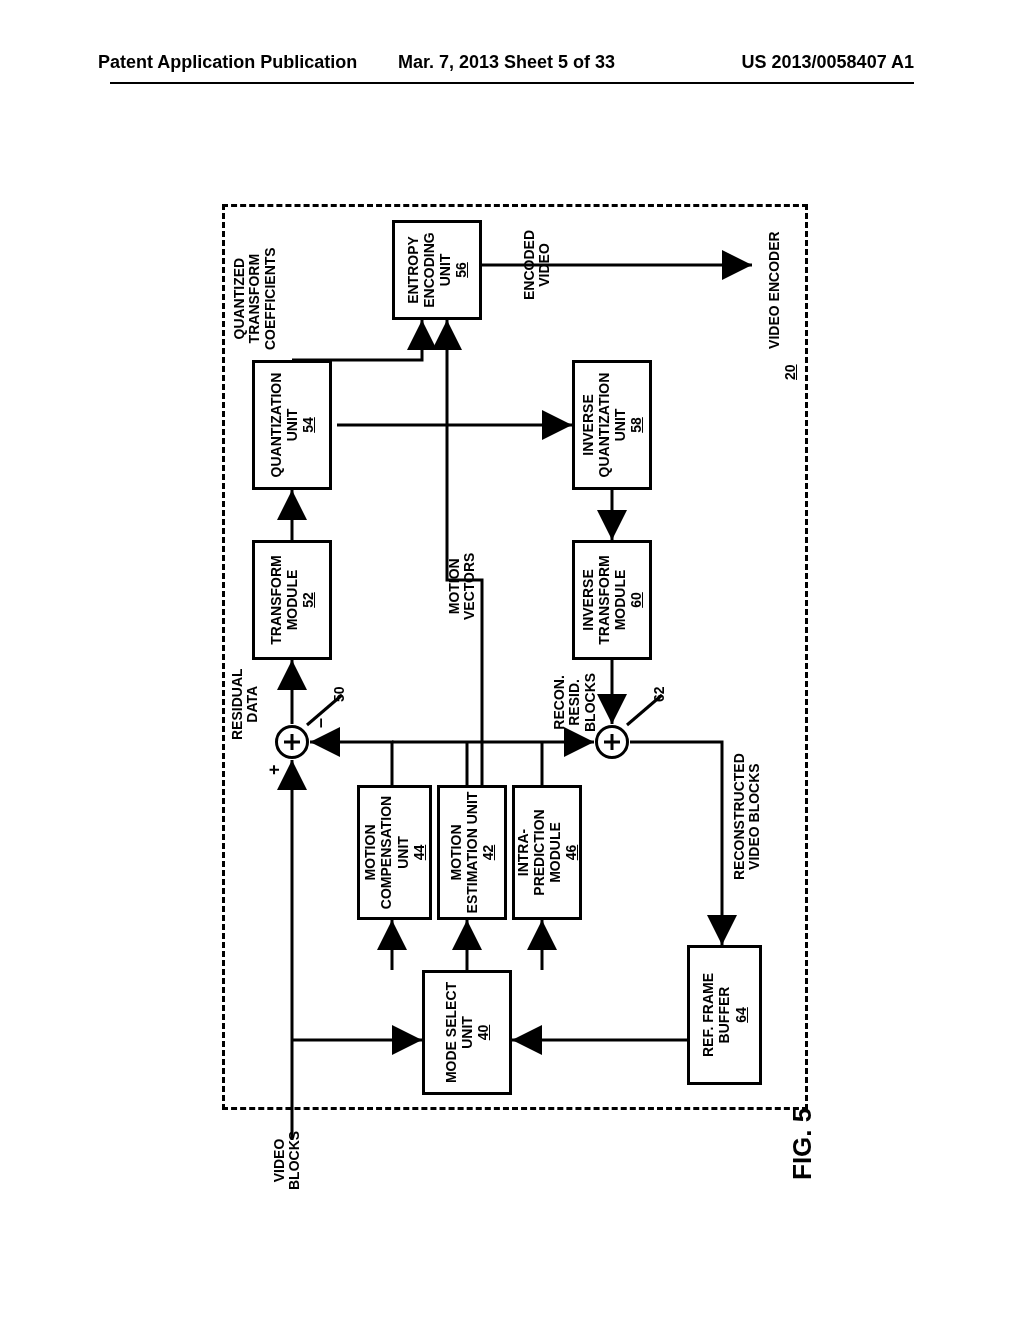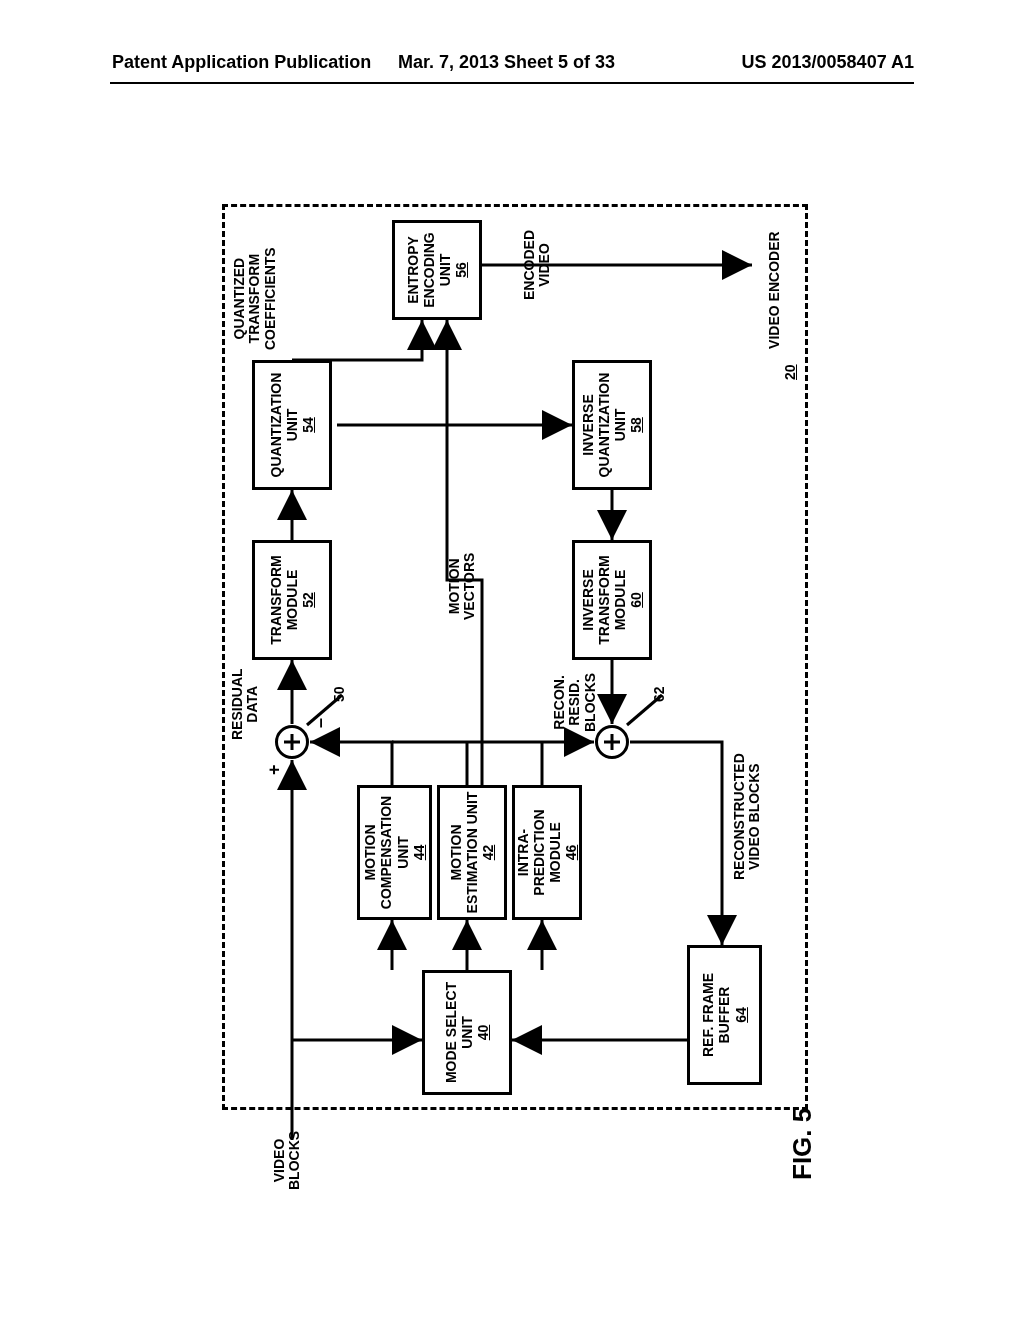--- a/index.html
+++ b/index.html
@@ -17,21 +17,21 @@
     height: 1320px;
   }
   .hdr {
     position: absolute;
     top: 52px;
     left: 0;
     width: 1024px;
     font-size: 18px;
     font-weight: bold;
   }
-  .hdr .left   { position: absolute; left: 112px; }
+  .hdr .left   { position: absolute; left: 98px; }
   .hdr .center { position: absolute; left: 390px; margin-left: 8px; }
   .hdr .right  { position: absolute; right: 110px; text-align: center; }
   .hr {
     position: absolute;
     top: 82px;
     left: 110px;
     width: 804px;
     height: 2px;
     background: #000;
   }

